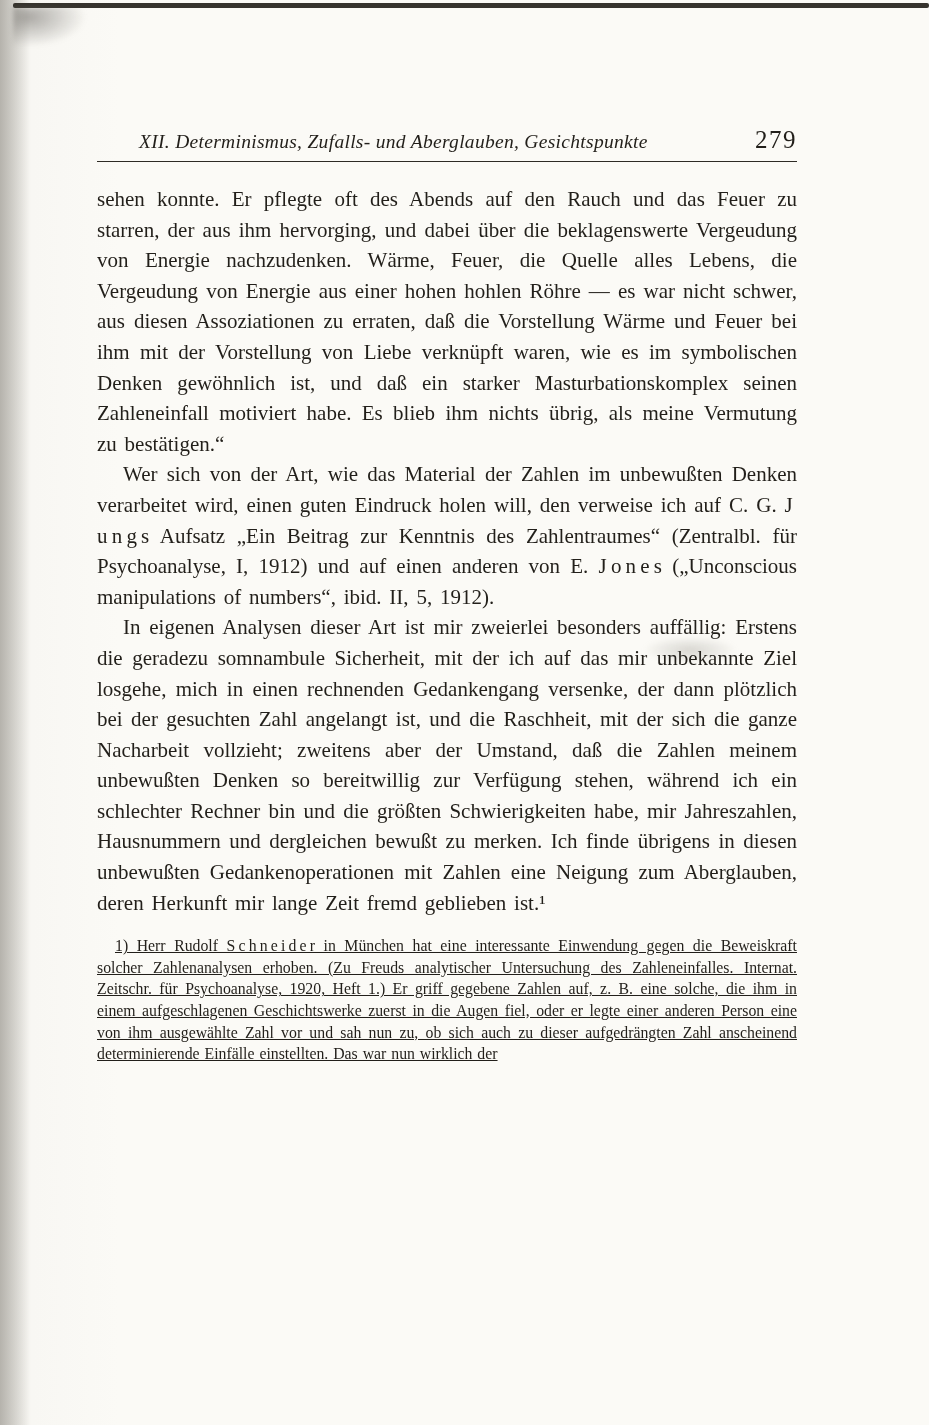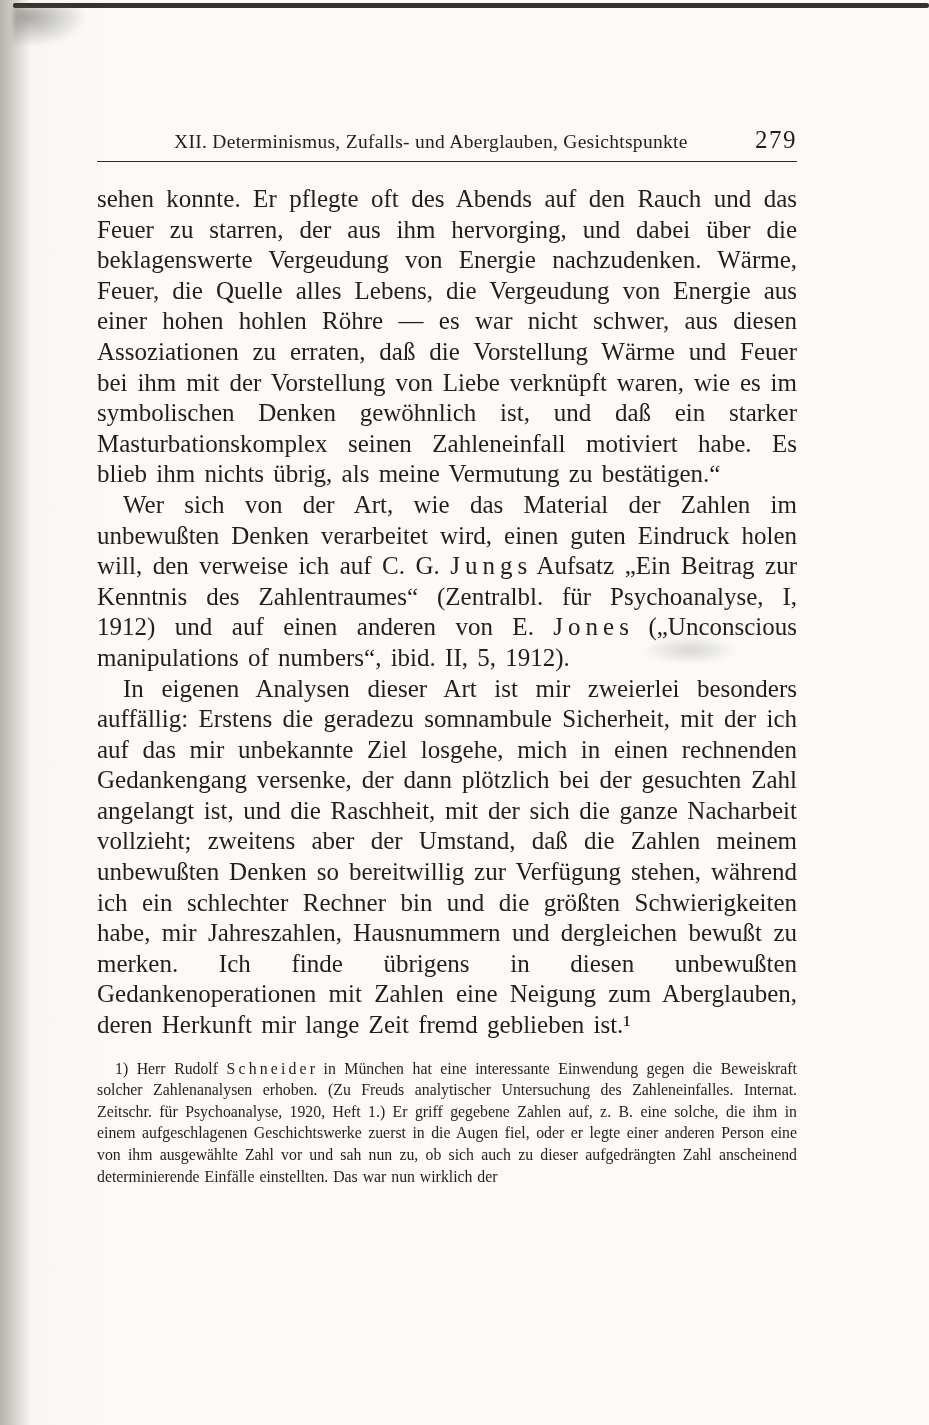--- a/index.html
+++ b/index.html
@@ -29,39 +29,40 @@
     background: linear-gradient(90deg, rgba(118,115,108,.45), rgba(118,115,108,0));
   }
   .smudge {
     position: absolute; left: 642px; top: 636px; width: 96px; height: 28px;
     background: radial-gradient(ellipse, rgba(150,148,140,.35), rgba(150,148,140,0) 70%);
     filter: blur(2px);
   }
   .content { position: absolute; left: 97px; top: 126px; width: 700px; }
 
   .header { display: flex; align-items: baseline; font-size: 19.5px; }
-  .running-title { margin-left: 77px; letter-spacing: .3px; white-space: nowrap; }
+  .running-title { font-style: italic; margin-left: 42px; letter-spacing: .3px; white-space: nowrap; }
   .page-number { margin-left: auto; font-size: 25px; letter-spacing: 1.5px; }
   .header-rule { margin: 7px 0 0 0; border: none; border-top: 1.6px solid #2e2b25; }
 
   .text-block { margin-top: 22px; }
   .para {
     margin: 0;
-    font-size: 25px; line-height: 30.6px;
+    font-size: 21px; line-height: 30.6px;
     text-align: justify;
     word-spacing: 0.12em;
   }
   .para.indent { text-indent: 26px; }
 
   .footnote {
     margin-top: 17px;
     font-size: 15.8px; line-height: 21.6px;
     text-align: justify;
     text-indent: 18px;
     word-spacing: 0.06em;
+    text-decoration: underline;
   }
 </style>
 </head>
 <body>
 
 <div class="page">
   <div class="left-shade"></div>
   <div class="top-edge"></div>
   <div class="corner-blotch"></div>
   <div class="smudge"></div>

